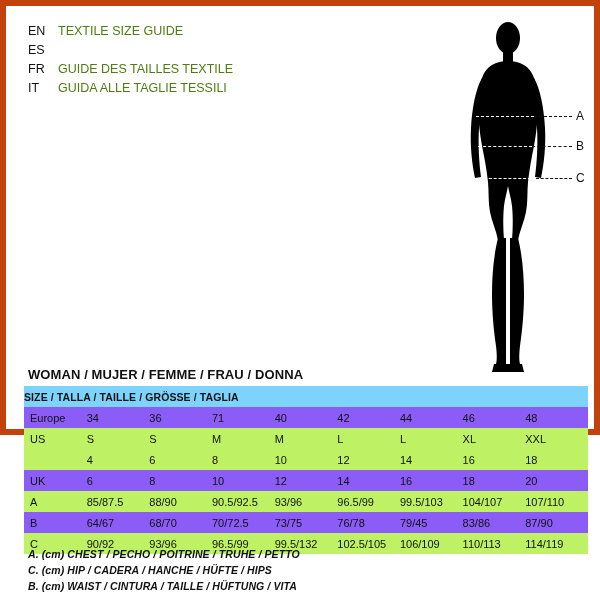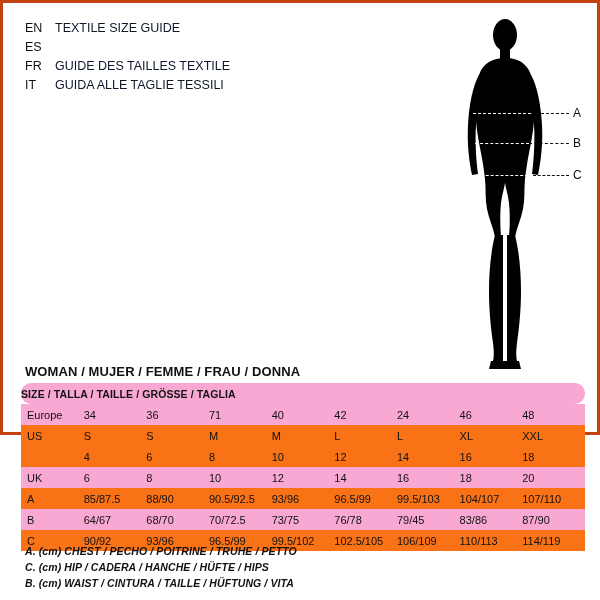--- a/index.html
+++ b/index.html
@@ -12,21 +12,21 @@
     background: #ffffff;
     font-family: "Liberation Sans", sans-serif;
     color: #111111;
     overflow: hidden;
   }
   .page {
     position: relative;
     width: 600px;
     height: 435px;
     box-sizing: border-box;
-    border: 3px solid #c2410c;
+    border: 6px solid #c2410c;
   }
 
   
   .lang-block {
     position: absolute;
     left: 22px;
     top: 16px;
     width: 330px;
   }
   .lang-row {
@@ -36,21 +36,21 @@
     margin-bottom: 1px;
   }
   .lang-code {
     width: 30px;
     flex: 0 0 30px;
     font-size: 12.5px;
     color: #111;
   }
   .lang-text {
     font-size: 12.5px;
-    color: #0f172a;
+    color: #4d7c0f;
   }
 
   
   .figure-area {
     position: absolute;
     left: 420px;
     top: 10px;
     width: 170px;
     height: 360px;
   }
@@ -97,33 +97,32 @@
     width: 564px;
     table-layout: fixed;
     font-size: 11px;
   }
   table.size-table td {
     padding: 2px 0 2px 0;
     height: 17px;
     color: #111;
   }
   .row-header td {
-    background: #f9a8d4;
+    background: #7dd3fc;
     font-weight: bold;
     font-size: 10.5px;
     padding-left: 6px;
     letter-spacing: 0.1px;
-    border-radius: 10px;
   }
   .row-shade td {
-    background: #f97316;
+    background: #bef264;
     margin-top: 20px;
   }
   .row-plain td {
-    background: #f9a8d4;
+    background: #8b5cf6;
   }
   .col-label {
     width: 86px;
     padding-left: 6px !important;
     text-align: left;
   }
   .cell {
     text-align: left;
   }
 
@@ -237,21 +236,21 @@
           <td colspan="9">SIZE / TALLA / TAILLE / GRÖSSE / TAGLIA</td>
         </tr>
 
         <tr class="row-plain">
           <td class="col-label">Europe</td>
           <td class="cell">34</td>
           <td class="cell">36</td>
           <td class="cell">71</td>
           <td class="cell">40</td>
           <td class="cell">42</td>
-          <td class="cell">24</td>
+          <td class="cell">44</td>
           <td class="cell">46</td>
           <td class="cell">48</td>
         </tr>
 
         <tr class="row-shade">
           <td class="col-label">US</td>
           <td class="cell">S</td>
           <td class="cell">S</td>
           <td class="cell">M</td>
           <td class="cell">M</td>
@@ -307,21 +306,21 @@
           <td class="cell">79/45</td>
           <td class="cell">83/86</td>
           <td class="cell">87/90</td>
         </tr>
 
         <tr class="row-shade">
           <td class="col-label">C</td>
           <td class="cell">90/92</td>
           <td class="cell">93/96</td>
           <td class="cell">96.5/99</td>
-          <td class="cell">99.5/102</td>
+          <td class="cell">99.5/132</td>
           <td class="cell">102.5/105</td>
           <td class="cell">106/109</td>
           <td class="cell">110/113</td>
           <td class="cell">114/119</td>
         </tr>
       </tbody>
     </table>
   </div>
 
   <div class="notes">

